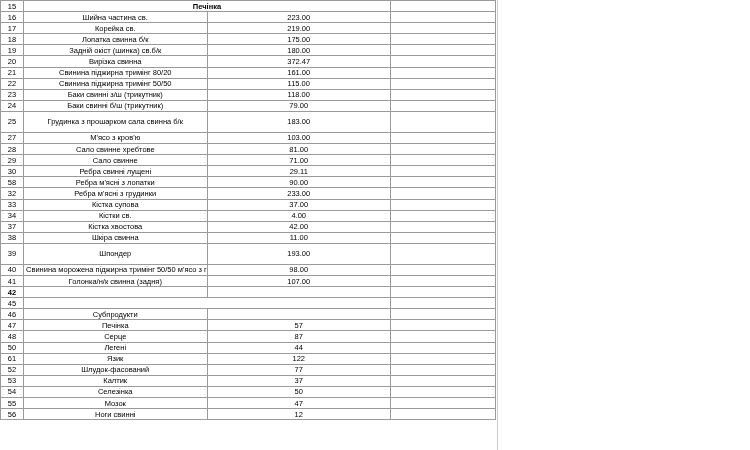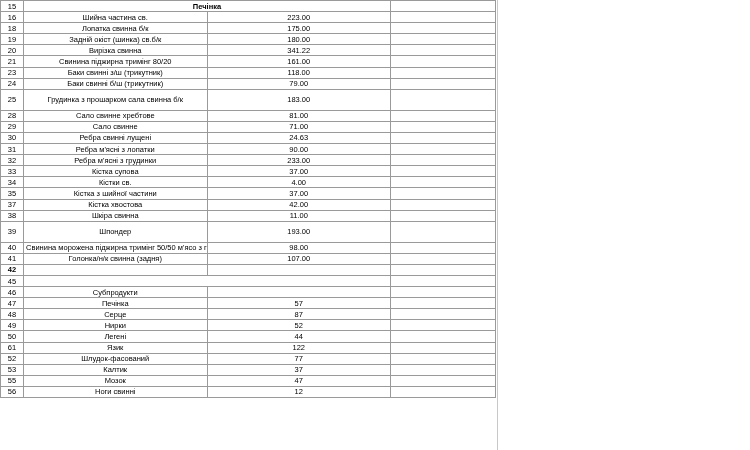--- a/index.html
+++ b/index.html
@@ -106,109 +106,121 @@
           <td class="tail noborder"></td>
         </tr>
 
         <tr>
           <td class="rownum">16</td>
           <td class="name">Шийна частина св.</td>
           <td class="val">223.00</td>
           <td class="tail noborder"></td>
         </tr>
         <tr>
+          <td class="rownum">17</td>
+          <td class="name">Корейка св.</td>
+          <td class="val">219.00</td>
+          <td class="tail noborder"></td>
+        </tr>
+        <tr>
           <td class="rownum">18</td>
           <td class="name">Лопатка свинна б/к</td>
           <td class="val">175.00</td>
           <td class="tail noborder"></td>
         </tr>
         <tr>
           <td class="rownum">19</td>
           <td class="name">Задній окіст (шинка) св.б/к</td>
           <td class="val">180.00</td>
           <td class="tail noborder"></td>
         </tr>
         <tr>
           <td class="rownum">20</td>
           <td class="name">Вирізка свинна</td>
-          <td class="val">341.22</td>
+          <td class="val">372.47</td>
           <td class="tail noborder"></td>
         </tr>
         <tr>
           <td class="rownum">21</td>
           <td class="name">Свинина піджирна тримінг 80/20</td>
           <td class="val">161.00</td>
           <td class="tail noborder"></td>
         </tr>
         <tr>
+          <td class="rownum">22</td>
+          <td class="name">Свинина піджирна тримінг 50/50</td>
+          <td class="val">115.00</td>
+          <td class="tail noborder"></td>
+        </tr>
+        <tr>
           <td class="rownum">23</td>
           <td class="name">Баки свинні з/ш (трикутник)</td>
           <td class="val">118.00</td>
           <td class="tail noborder"></td>
         </tr>
         <tr>
           <td class="rownum">24</td>
           <td class="name">Баки свинні б/ш (трикутник)</td>
           <td class="val">79.00</td>
           <td class="tail noborder"></td>
         </tr>
 
         <tr>
           <td class="rownum tall">25</td>
           <td class="name tall">Грудинка з прошарком сала свинна б/к</td>
           <td class="val tall">183.00</td>
           <td class="tail noborder"></td>
         </tr>
 
         <tr>
+          <td class="rownum">27</td>
+          <td class="name">М'ясо з кров'ю</td>
+          <td class="val">103.00</td>
+          <td class="tail noborder"></td>
+        </tr>
+        <tr>
           <td class="rownum">28</td>
           <td class="name">Сало свинне хребтове</td>
           <td class="val">81.00</td>
           <td class="tail noborder"></td>
         </tr>
         <tr>
           <td class="rownum">29</td>
           <td class="name">Сало свинне</td>
           <td class="val">71.00</td>
           <td class="tail noborder"></td>
         </tr>
         <tr>
           <td class="rownum">30</td>
           <td class="name">Ребра свинні лущені</td>
-          <td class="val">24.63</td>
-          <td class="tail noborder"></td>
-        </tr>
-        <tr>
-          <td class="rownum">31</td>
+          <td class="val">29.11</td>
+          <td class="tail noborder"></td>
+        </tr>
+        <tr>
+          <td class="rownum">58</td>
           <td class="name">Ребра м'ясні з лопатки</td>
           <td class="val">90.00</td>
           <td class="tail noborder"></td>
         </tr>
         <tr>
           <td class="rownum">32</td>
           <td class="name">Ребра м'ясні з грудинки</td>
           <td class="val">233.00</td>
           <td class="tail noborder"></td>
         </tr>
         <tr>
           <td class="rownum">33</td>
           <td class="name">Кістка супова</td>
           <td class="val">37.00</td>
           <td class="tail noborder"></td>
         </tr>
         <tr>
           <td class="rownum">34</td>
           <td class="name">Кістки св.</td>
           <td class="val">4.00</td>
-          <td class="tail noborder"></td>
-        </tr>
-        <tr>
-          <td class="rownum">35</td>
-          <td class="name">Кістка з шийної частини</td>
-          <td class="val">37.00</td>
           <td class="tail noborder"></td>
         </tr>
         <tr>
           <td class="rownum">37</td>
           <td class="name">Кістка хвостова</td>
           <td class="val">42.00</td>
           <td class="tail noborder"></td>
         </tr>
         <tr>
           <td class="rownum">38</td>
@@ -262,26 +274,20 @@
           <td class="val">57</td>
           <td class="tail noborder"></td>
         </tr>
         <tr>
           <td class="rownum">48</td>
           <td class="name">Серце</td>
           <td class="val">87</td>
           <td class="tail noborder"></td>
         </tr>
         <tr>
-          <td class="rownum">49</td>
-          <td class="name">Нирки</td>
-          <td class="val">52</td>
-          <td class="tail noborder"></td>
-        </tr>
-        <tr>
           <td class="rownum">50</td>
           <td class="name">Легені</td>
           <td class="val">44</td>
           <td class="tail noborder"></td>
         </tr>
         <tr>
           <td class="rownum">61</td>
           <td class="name">Язик</td>
           <td class="val">122</td>
           <td class="tail noborder"></td>
@@ -292,20 +298,26 @@
           <td class="val">77</td>
           <td class="tail noborder"></td>
         </tr>
         <tr>
           <td class="rownum">53</td>
           <td class="name">Калтик</td>
           <td class="val">37</td>
           <td class="tail noborder"></td>
         </tr>
         <tr>
+          <td class="rownum">54</td>
+          <td class="name">Селезінка</td>
+          <td class="val">50</td>
+          <td class="tail noborder"></td>
+        </tr>
+        <tr>
           <td class="rownum">55</td>
           <td class="name">Мозок</td>
           <td class="val">47</td>
           <td class="tail noborder"></td>
         </tr>
         <tr>
           <td class="rownum">56</td>
           <td class="name">Ноги свинні</td>
           <td class="val">12</td>
           <td class="tail noborder"></td>

